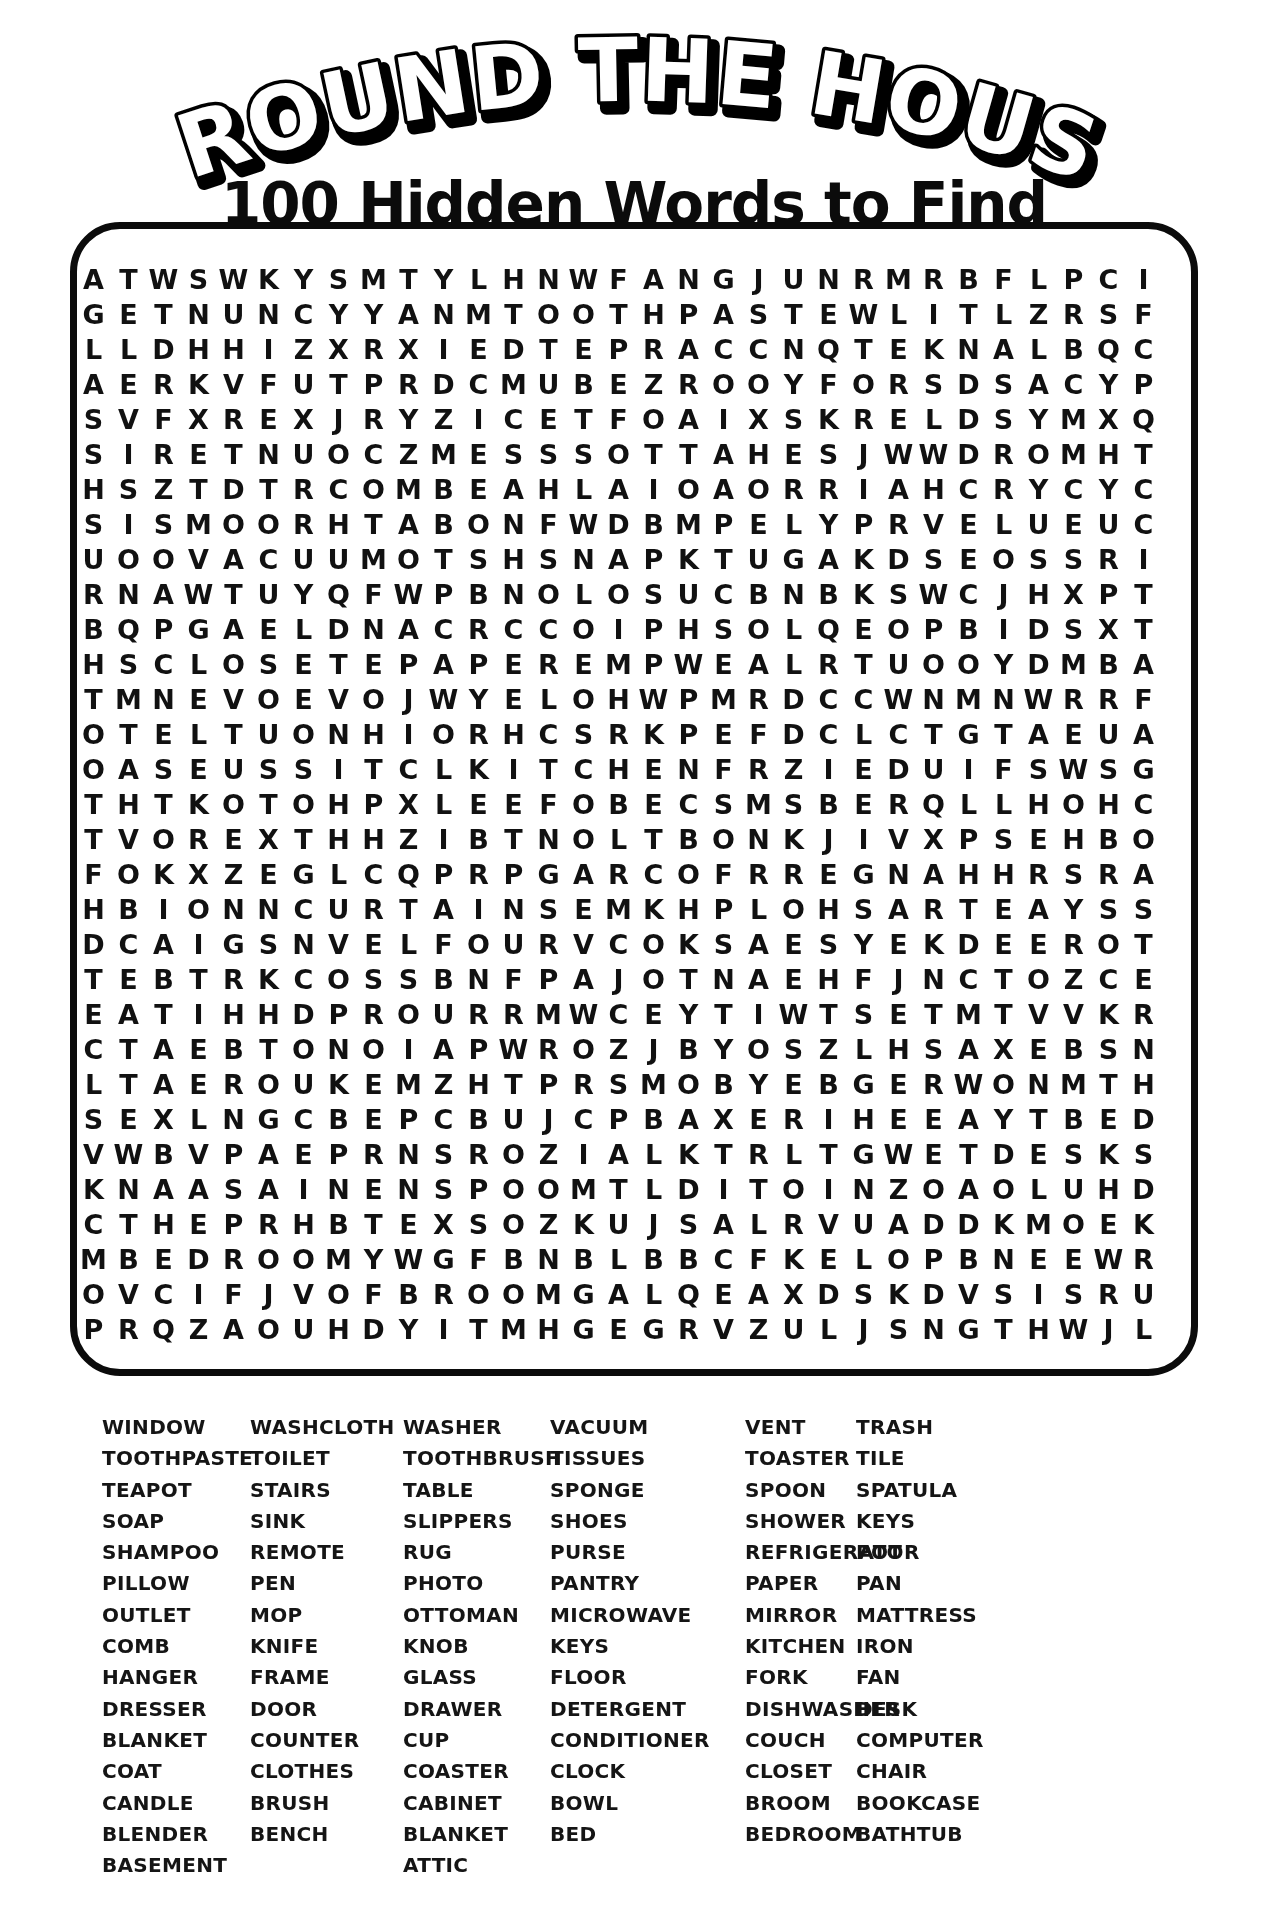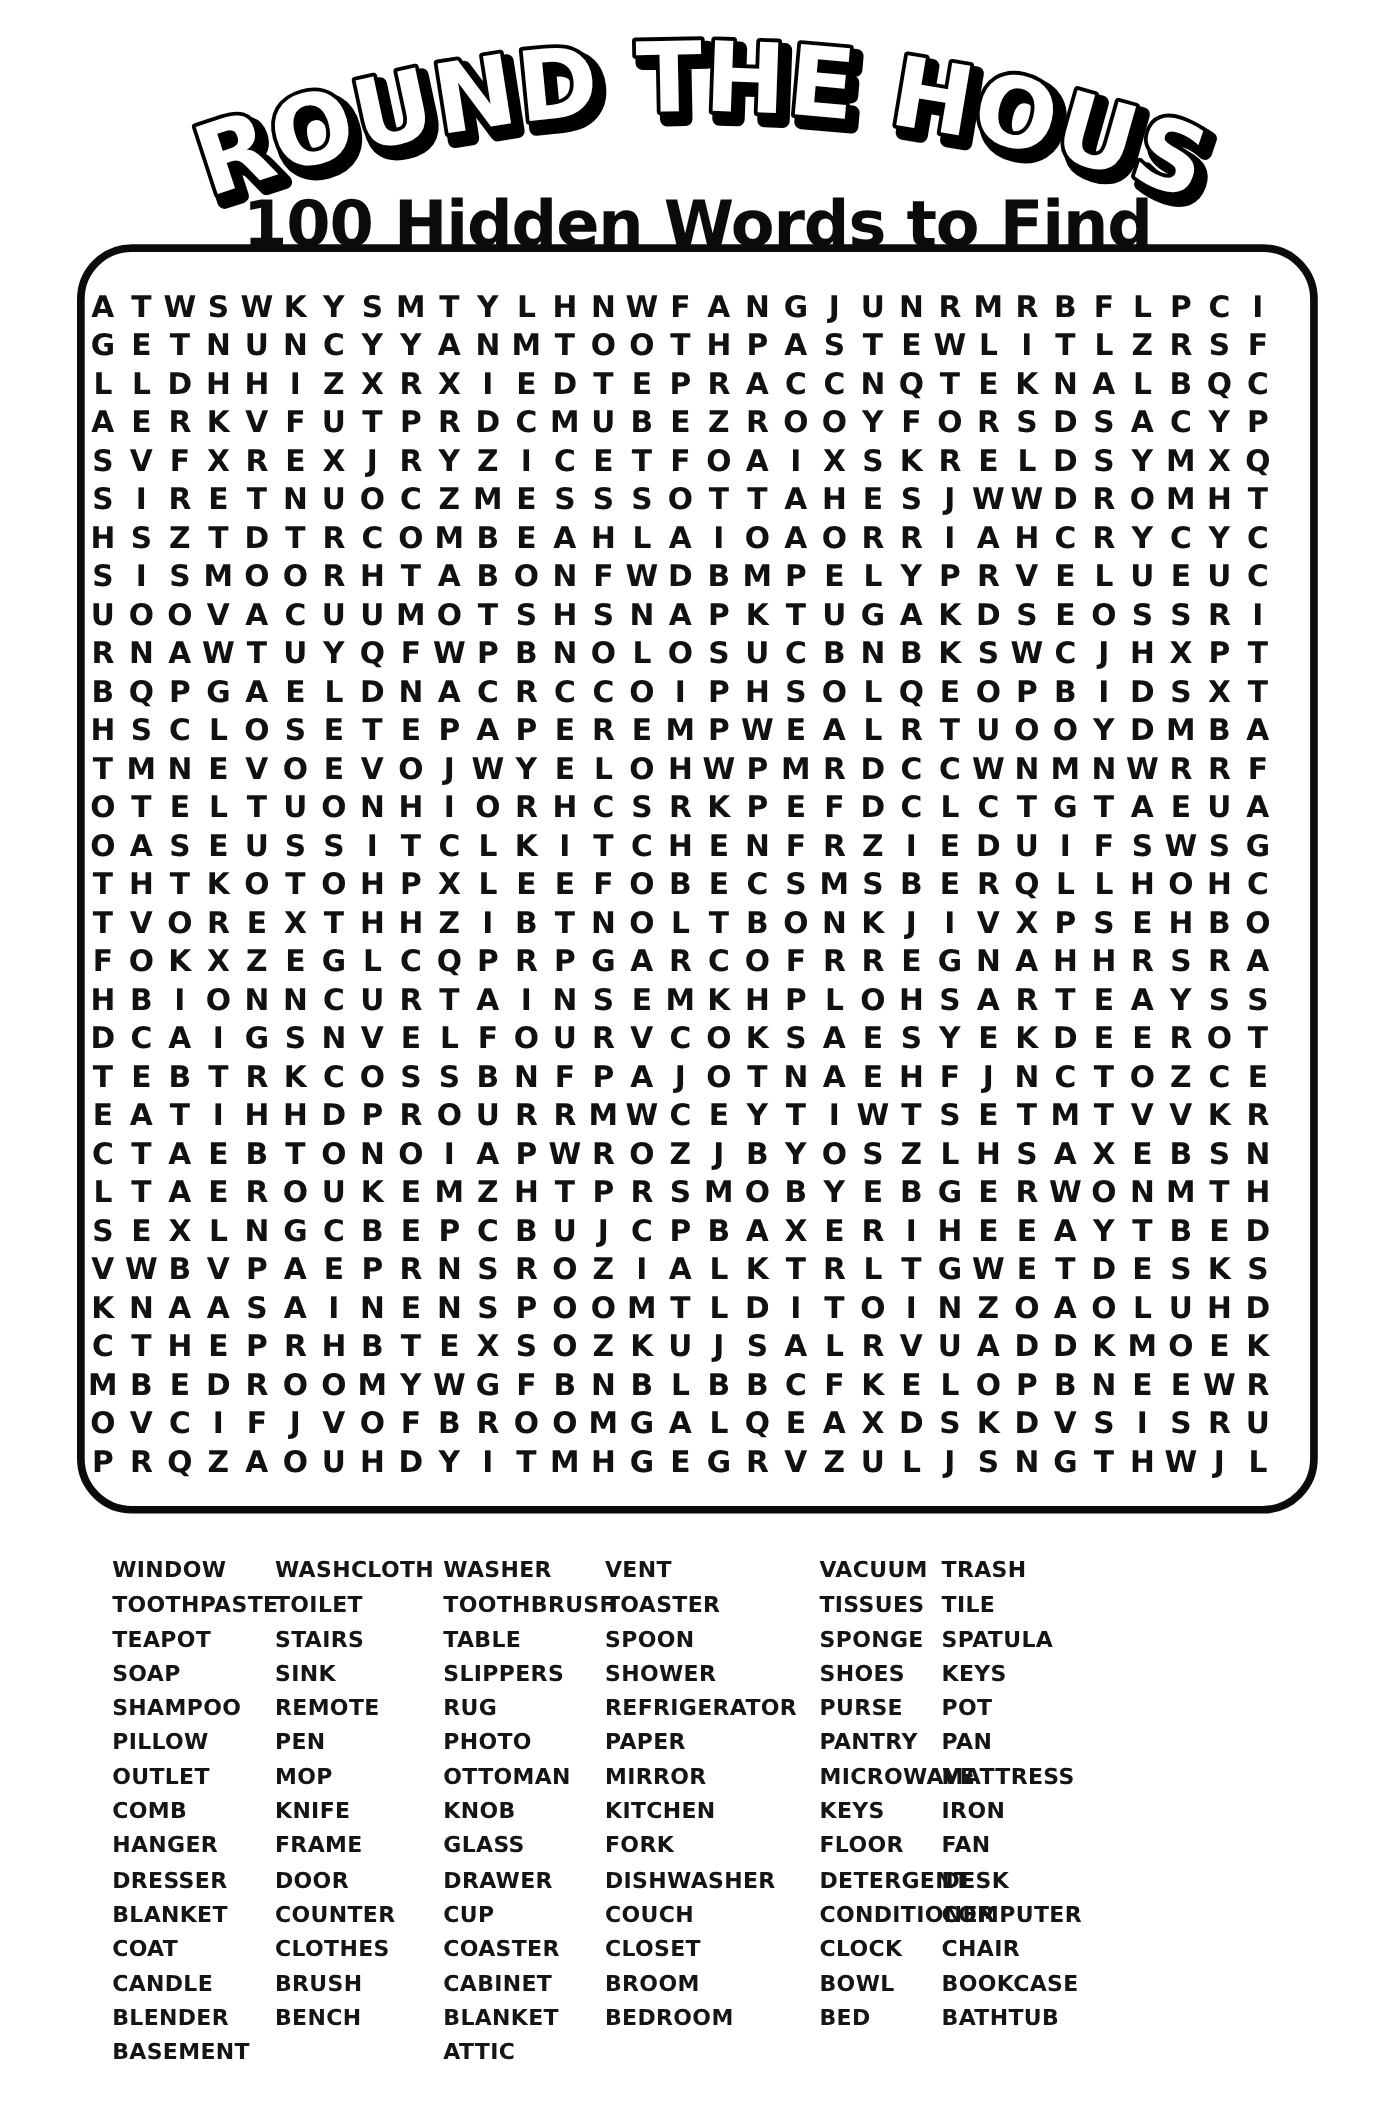--- a/index.html
+++ b/index.html
@@ -1135,50 +1135,50 @@
         <div class="w-item">KNOB</div>
         <div class="w-item">GLASS</div>
         <div class="w-item">DRAWER</div>
         <div class="w-item">CUP</div>
         <div class="w-item">COASTER</div>
         <div class="w-item">CABINET</div>
         <div class="w-item">BLANKET</div>
         <div class="w-item">ATTIC</div>
       </div>
       <div class="w-col">
+        <div class="w-item">VACUUM</div>
+        <div class="w-item">TISSUES</div>
+        <div class="w-item">SPONGE</div>
+        <div class="w-item">SHOES</div>
+        <div class="w-item">PURSE</div>
+        <div class="w-item">PANTRY</div>
+        <div class="w-item">MICROWAVE</div>
+        <div class="w-item">KEYS</div>
+        <div class="w-item">FLOOR</div>
+        <div class="w-item">DETERGENT</div>
+        <div class="w-item">CONDITIONER</div>
+        <div class="w-item">CLOCK</div>
+        <div class="w-item">BOWL</div>
+        <div class="w-item">BED</div>
+      </div>
+      <div class="w-col">
         <div class="w-item">VENT</div>
         <div class="w-item">TOASTER</div>
         <div class="w-item">SPOON</div>
         <div class="w-item">SHOWER</div>
         <div class="w-item">REFRIGERATOR</div>
         <div class="w-item">PAPER</div>
         <div class="w-item">MIRROR</div>
         <div class="w-item">KITCHEN</div>
         <div class="w-item">FORK</div>
         <div class="w-item">DISHWASHER</div>
         <div class="w-item">COUCH</div>
         <div class="w-item">CLOSET</div>
         <div class="w-item">BROOM</div>
         <div class="w-item">BEDROOM</div>
-      </div>
-      <div class="w-col">
-        <div class="w-item">VACUUM</div>
-        <div class="w-item">TISSUES</div>
-        <div class="w-item">SPONGE</div>
-        <div class="w-item">SHOES</div>
-        <div class="w-item">PURSE</div>
-        <div class="w-item">PANTRY</div>
-        <div class="w-item">MICROWAVE</div>
-        <div class="w-item">KEYS</div>
-        <div class="w-item">FLOOR</div>
-        <div class="w-item">DETERGENT</div>
-        <div class="w-item">CONDITIONER</div>
-        <div class="w-item">CLOCK</div>
-        <div class="w-item">BOWL</div>
-        <div class="w-item">BED</div>
       </div>
       <div class="w-col">
         <div class="w-item">TRASH</div>
         <div class="w-item">TILE</div>
         <div class="w-item">SPATULA</div>
         <div class="w-item">KEYS</div>
         <div class="w-item">POT</div>
         <div class="w-item">PAN</div>
         <div class="w-item">MATTRESS</div>
         <div class="w-item">IRON</div>

